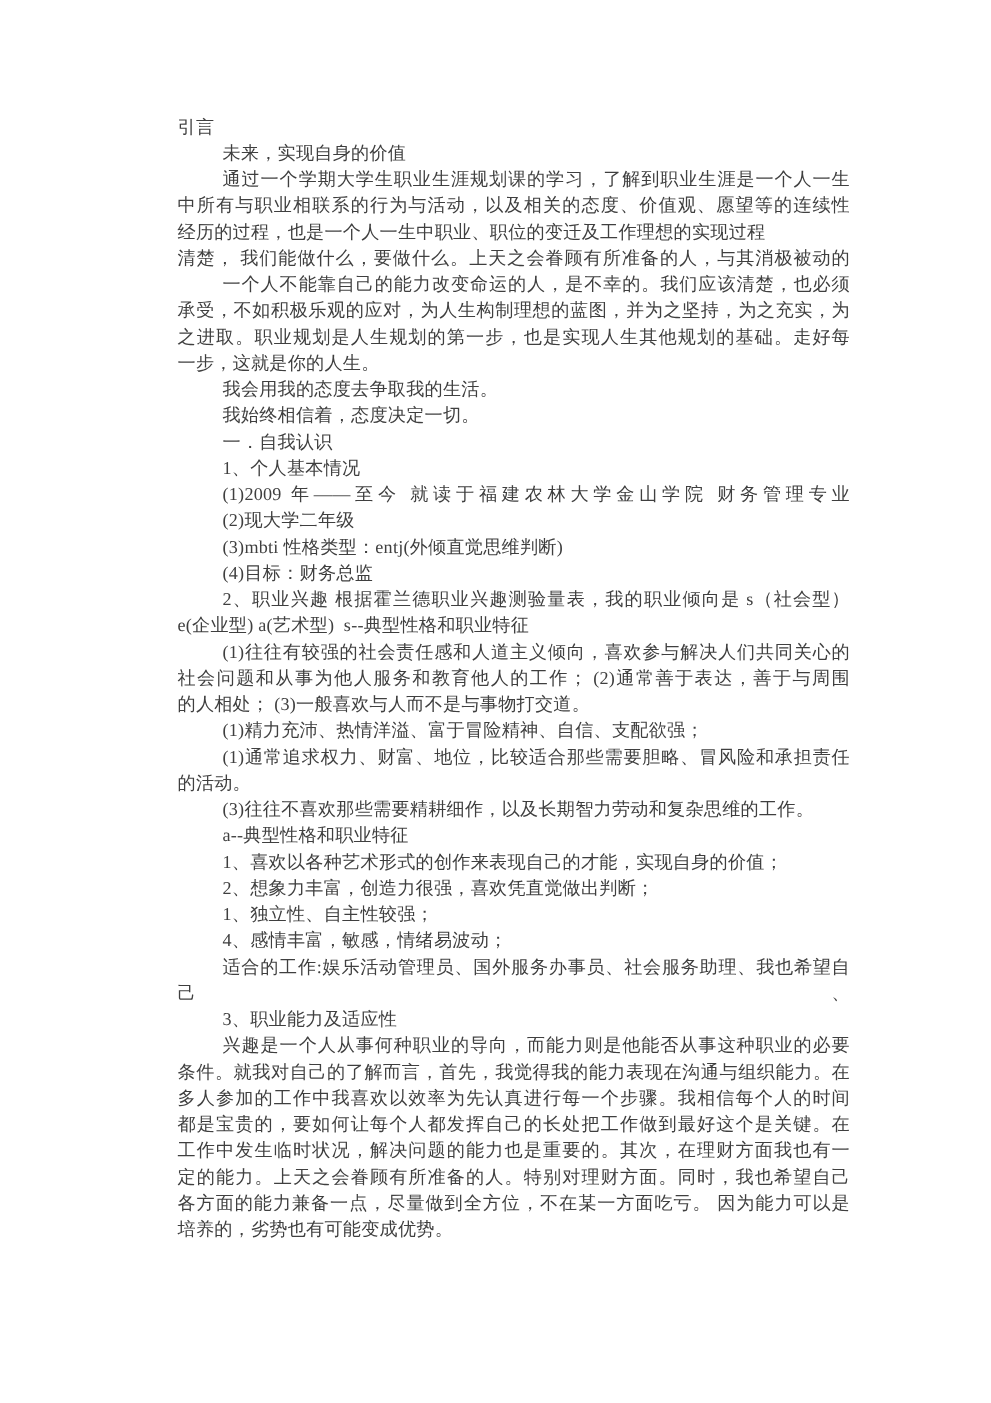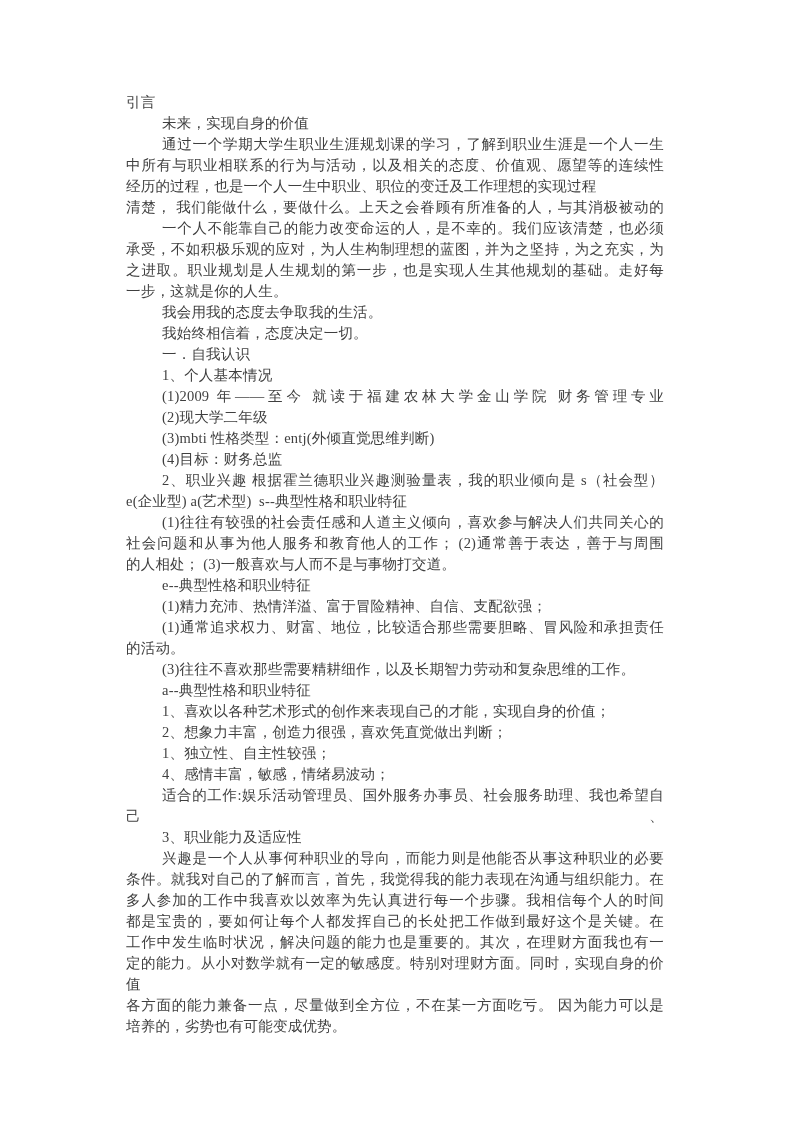--- a/index.html
+++ b/index.html
@@ -10,21 +10,21 @@
   .page {
     position: relative;
     width: 793px;
     height: 1122px;
     background: var(--page-bg, #ffffff);
     overflow: hidden;
     font-family: "Liberation Serif", "DejaVu Serif", serif;
   }
   .text-block {
     position: absolute;
-    left: 126px;
+    left: 142px;
     top: 92px;
     width: 538px;
     font-size: 14.5px;
     line-height: 21px;
     color: var(--text-color, #3f3f3f);
   }
   .line {
     min-height: 21px;
     white-space: pre-wrap;
     text-align: justify;
@@ -58,34 +58,33 @@
       <div class="line indent">1、个人基本情况</div>
       <div class="line indent fill">(1)2009 年——至今 就读于福建农林大学金山学院 财务管理专业</div>
       <div class="line indent">(2)现大学二年级</div>
       <div class="line indent">(3)mbti 性格类型：entj(外倾直觉思维判断)</div>
       <div class="line indent">(4)目标：财务总监</div>
       <div class="line indent fill">2、职业兴趣 根据霍兰德职业兴趣测验量表，我的职业倾向是 s（社会型）</div>
       <div class="line">e(企业型) a(艺术型)  s--典型性格和职业特征</div>
       <div class="line indent fill">(1)往往有较强的社会责任感和人道主义倾向，喜欢参与解决人们共同关心的</div>
       <div class="line fill">社会问题和从事为他人服务和教育他人的工作； (2)通常善于表达，善于与周围</div>
       <div class="line">的人相处； (3)一般喜欢与人而不是与事物打交道。</div>
-      <div class="line indent">e--典型性格和职业特征</div>
       <div class="line indent">(1)精力充沛、热情洋溢、富于冒险精神、自信、支配欲强；</div>
       <div class="line indent fill">(1)通常追求权力、财富、地位，比较适合那些需要胆略、冒风险和承担责任</div>
       <div class="line">的活动。</div>
       <div class="line indent">(3)往往不喜欢那些需要精耕细作，以及长期智力劳动和复杂思维的工作。</div>
       <div class="line indent">a--典型性格和职业特征</div>
       <div class="line indent">1、喜欢以各种艺术形式的创作来表现自己的才能，实现自身的价值；</div>
       <div class="line indent">2、想象力丰富，创造力很强，喜欢凭直觉做出判断；</div>
       <div class="line indent">1、独立性、自主性较强；</div>
       <div class="line indent">4、感情丰富，敏感，情绪易波动；</div>
       <div class="line indent fill">适合的工作:娱乐活动管理员、国外服务办事员、社会服务助理、我也希望自己、</div>
       <div class="line indent">3、职业能力及适应性</div>
       <div class="line indent fill">兴趣是一个人从事何种职业的导向，而能力则是他能否从事这种职业的必要</div>
       <div class="line fill">条件。就我对自己的了解而言，首先，我觉得我的能力表现在沟通与组织能力。在</div>
       <div class="line fill">多人参加的工作中我喜欢以效率为先认真进行每一个步骤。我相信每个人的时间</div>
       <div class="line fill">都是宝贵的，要如何让每个人都发挥自己的长处把工作做到最好这个是关键。在</div>
       <div class="line fill">工作中发生临时状况，解决问题的能力也是重要的。其次，在理财方面我也有一</div>
-      <div class="line fill">定的能力。从小对数学就有一定的敏感度。特别对理财方面。同时，实现自身的价值</div>
+      <div class="line fill">定的能力。上天之会眷顾有所准备的人。特别对理财方面。同时，我也希望自己</div>
       <div class="line fill">各方面的能力兼备一点，尽量做到全方位，不在某一方面吃亏。 因为能力可以是</div>
       <div class="line">培养的，劣势也有可能变成优势。</div>
     </div>
 </div>
 
 </body></html>

